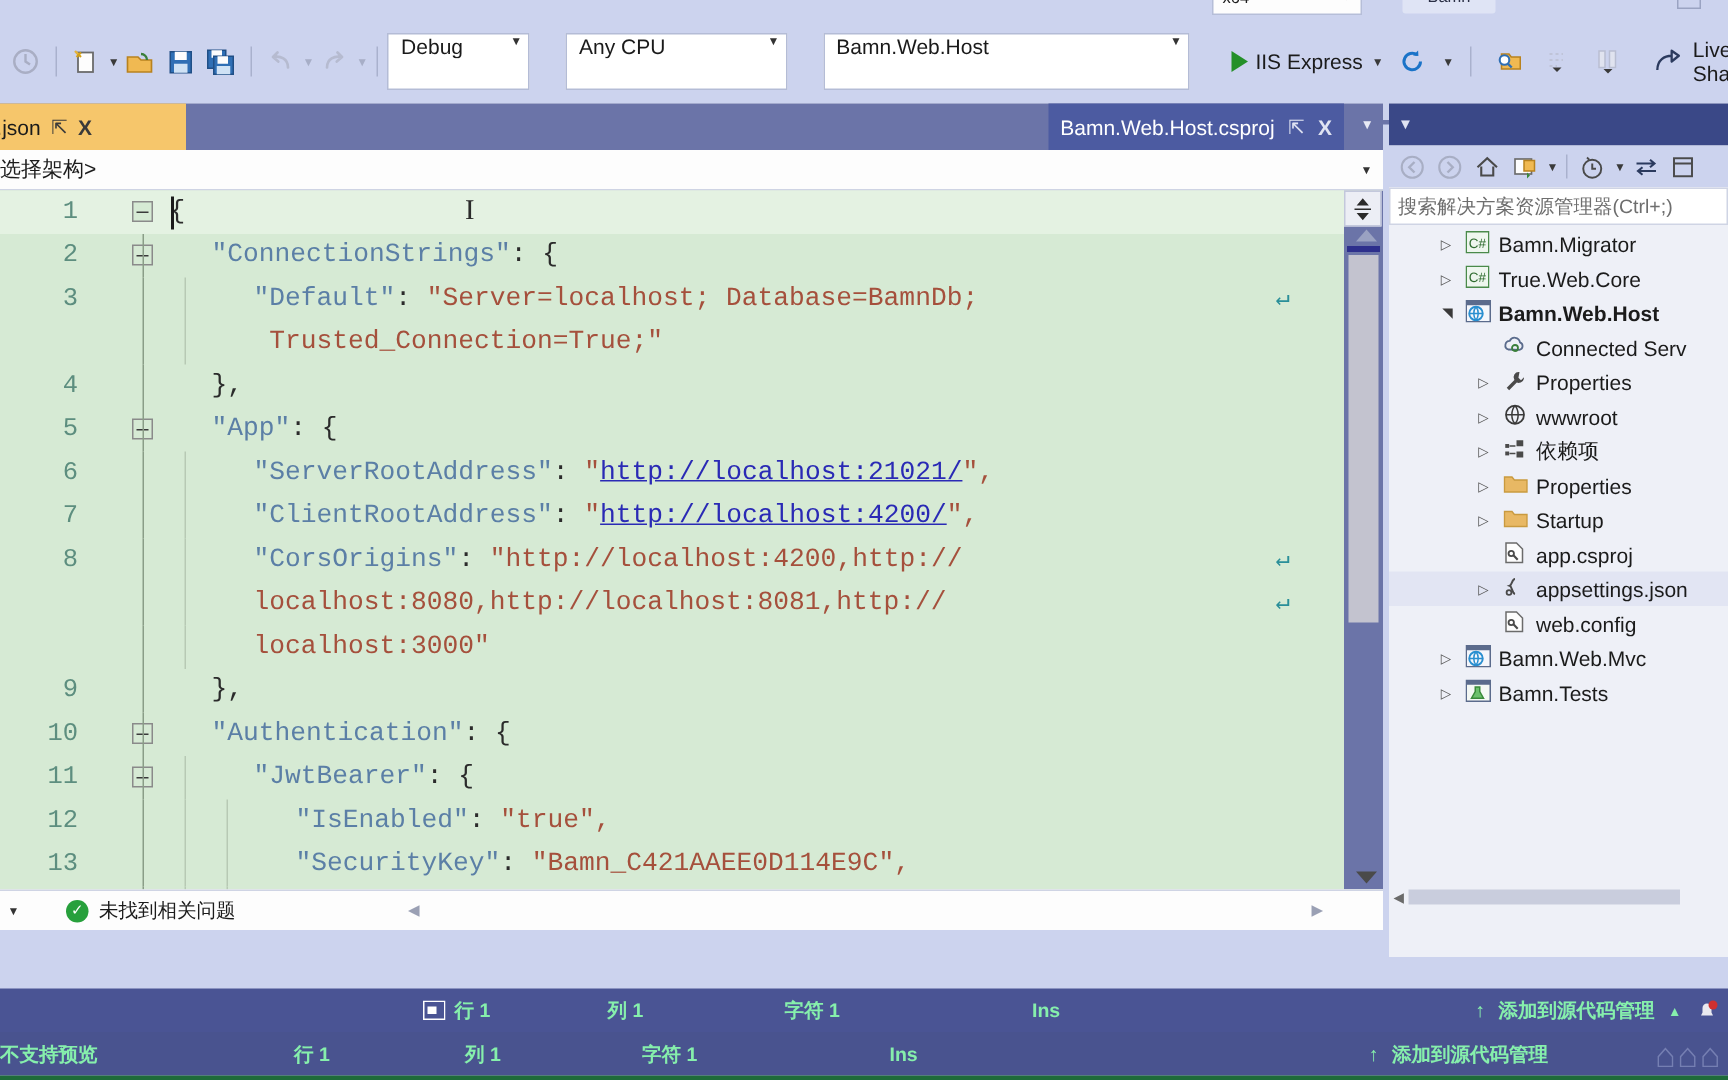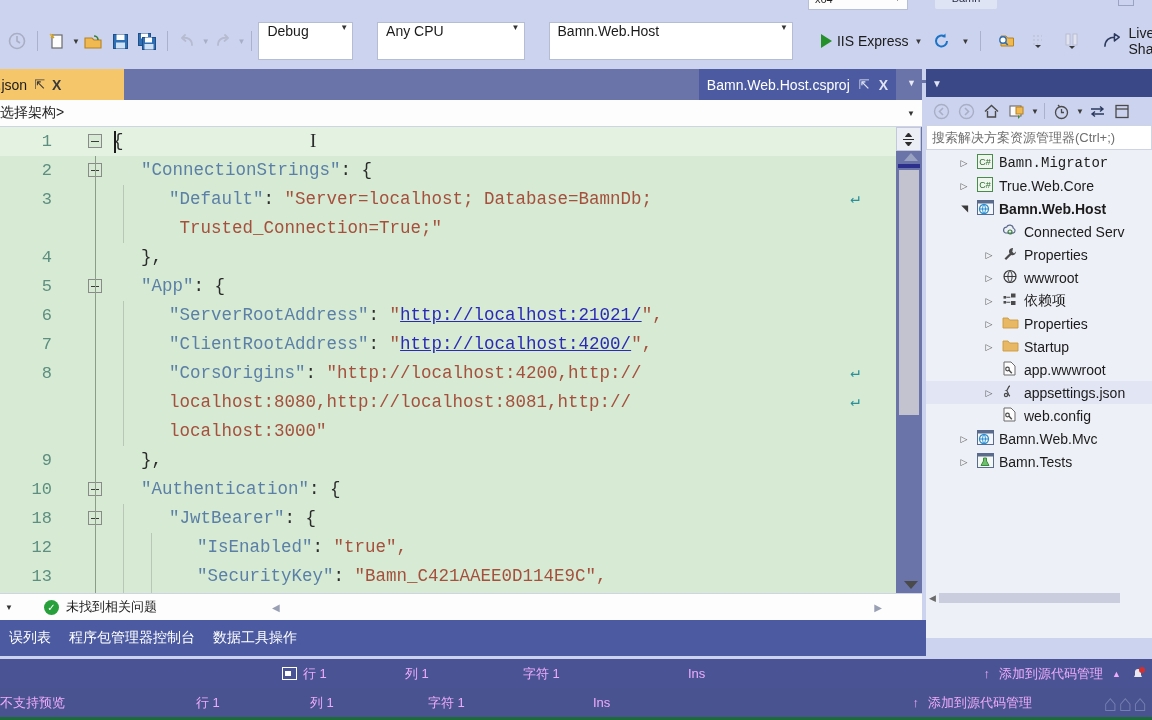--- a/index.html
+++ b/index.html
@@ -112,21 +112,21 @@
   .se-hbar .la { font-size:9px; color:#6a6a6a; margin:0 3px; }
   .se-hbar .trk { flex:1; height:10px; background:#c9cddd; margin-right:32px; }
   .se-tabs { position:absolute; left:0; bottom:-6px; width:226px; height:22px; background:#3a4887; display:flex; align-items:center; }
   .se-tab { font-size:12px; color:#fff; padding:2px 7px; background:#4c5ba1; margin-right:3px; white-space:nowrap; }
 
   
   .bottom-tabs { position:absolute; left:0; top:620px; width:926px; height:36px; background:#4c5ba1; display:flex; align-items:center; }
   .bt { font-size:14px; color:#fff; padding:0 9px; white-space:nowrap; }
 
   
-  .sbar { position:absolute; left:0; width:1152px; height:29px; background:#4a5494; color:#f0abfc; font-size:13px; }
+  .sbar { position:absolute; left:0; width:1152px; height:29px; background:#4a5494; color:#86efac; font-size:13px;font-weight:bold; }
   .sbar.b1 { top:659px; }
   .sbar.b2 { top:688px; background:#49538f; }
   .sbar .cell { position:absolute; top:0; height:29px; display:flex; align-items:center; white-space:nowrap; }
   .sbar .rt { position:absolute; right:0; top:0; height:29px; display:flex; align-items:center; gap:9px; padding-right:6px; }
   .green-line { position:absolute; left:0; top:717px; width:1152px; height:3px; background:#1e6b3a; }
   .bell { width:16px;height:16px; position:relative; }
   .wm { position:absolute; right:4px; top:690px; font-size:23px; color:#9aa3cf; opacity:.55; letter-spacing:1px; }
 </style>
 </head>
 <body>
@@ -282,21 +282,21 @@
           <div class="crow"><span class="lnum"></span><span class="vline" style="left: 95px; background: rgb(138, 157, 135);"></span><span class="vline" style="left: 123px; background: rgb(183, 201, 180);"></span><span class="ctext" style="left: 169px;"><span class="s"> Trusted_Connection=True;"</span></span></div>
           <div class="crow"><span class="lnum">4</span><span class="vline" style="left: 95px; background: rgb(138, 157, 135);"></span><span class="ctext" style="left: 141px;"><span class="p">},</span></span></div>
           <div class="crow"><span class="lnum">5</span><span class="fold"></span><span class="vline" style="left: 95px; background: rgb(138, 157, 135);"></span><span class="ctext" style="left: 141px;"><span class="k">"App"</span><span class="p">: {</span></span></div>
           <div class="crow"><span class="lnum">6</span><span class="vline" style="left: 95px; background: rgb(138, 157, 135);"></span><span class="vline" style="left: 123px; background: rgb(183, 201, 180);"></span><span class="ctext" style="left: 169px;"><span class="k">"ServerRootAddress"</span><span class="p">: </span><span class="s">"</span><span class="lnk">http://localhost:21021/</span><span class="s">",</span></span></div>
           <div class="crow"><span class="lnum">7</span><span class="vline" style="left: 95px; background: rgb(138, 157, 135);"></span><span class="vline" style="left: 123px; background: rgb(183, 201, 180);"></span><span class="ctext" style="left: 169px;"><span class="k">"ClientRootAddress"</span><span class="p">: </span><span class="s">"</span><span class="lnk">http://localhost:4200/</span><span class="s">",</span></span></div>
           <div class="crow"><span class="lnum">8</span><span class="vline" style="left: 95px; background: rgb(138, 157, 135);"></span><span class="vline" style="left: 123px; background: rgb(183, 201, 180);"></span><span class="ctext" style="left: 169px;"><span class="k">"CorsOrigins"</span><span class="p">: </span><span class="s">"http://localhost:4200,http://</span></span><span class="wrapmark">↵</span></div>
           <div class="crow"><span class="lnum"></span><span class="vline" style="left: 95px; background: rgb(138, 157, 135);"></span><span class="vline" style="left: 123px; background: rgb(183, 201, 180);"></span><span class="ctext" style="left: 169px;"><span class="s">localhost:8080,http://localhost:8081,http://</span></span><span class="wrapmark">↵</span></div>
           <div class="crow"><span class="lnum"></span><span class="vline" style="left: 95px; background: rgb(138, 157, 135);"></span><span class="vline" style="left: 123px; background: rgb(183, 201, 180);"></span><span class="ctext" style="left: 169px;"><span class="s">localhost:3000"</span></span></div>
           <div class="crow"><span class="lnum">9</span><span class="vline" style="left: 95px; background: rgb(138, 157, 135);"></span><span class="ctext" style="left: 141px;"><span class="p">},</span></span></div>
           <div class="crow"><span class="lnum">10</span><span class="fold"></span><span class="vline" style="left: 95px; background: rgb(138, 157, 135);"></span><span class="ctext" style="left: 141px;"><span class="k">"Authentication"</span><span class="p">: {</span></span></div>
-          <div class="crow"><span class="lnum">18</span><span class="fold"></span><span class="vline" style="left: 95px; background: rgb(138, 157, 135);"></span><span class="vline" style="left: 123px; background: rgb(183, 201, 180);"></span><span class="ctext" style="left: 169px;"><span class="k">"JwtBearer"</span><span class="p">: {</span></span></div>
+          <div class="crow"><span class="lnum">11</span><span class="fold"></span><span class="vline" style="left: 95px; background: rgb(138, 157, 135);"></span><span class="vline" style="left: 123px; background: rgb(183, 201, 180);"></span><span class="ctext" style="left: 169px;"><span class="k">"JwtBearer"</span><span class="p">: {</span></span></div>
           <div class="crow"><span class="lnum">12</span><span class="vline" style="left: 95px; background: rgb(138, 157, 135);"></span><span class="vline" style="left: 123px; background: rgb(183, 201, 180);"></span><span class="vline" style="left: 151px; background: rgb(183, 201, 180);"></span><span class="ctext" style="left: 197px;"><span class="k">"IsEnabled"</span><span class="p">: </span><span class="s">"true",</span></span></div>
           <div class="crow"><span class="lnum">13</span><span class="vline" style="left: 95px; background: rgb(138, 157, 135);"></span><span class="vline" style="left: 123px; background: rgb(183, 201, 180);"></span><span class="vline" style="left: 151px; background: rgb(183, 201, 180);"></span><span class="ctext" style="left: 197px;"><span class="k">"SecurityKey"</span><span class="p">: </span><span class="s">"Bamn_C421AAEE0D114E9C",</span></span></div>
           <div class="crow"><span class="lnum">14</span><span class="vline" style="left: 95px; background: rgb(138, 157, 135);"></span><span class="vline" style="left: 123px; background: rgb(183, 201, 180);"></span><span class="vline" style="left: 151px; background: rgb(183, 201, 180);"></span><span class="ctext" style="left: 197px;"></span></div>
           <span style="position: absolute; left: 114px; top: 4px; width: 2px; height: 22px; background: rgb(27, 27, 27);"></span>
           <span style="position: absolute; left: 310px; top: 3px; font-family: &quot;Liberation Serif&quot;, serif; font-size: 19px; color: rgb(43, 43, 43);">I</span>
         </div>
       <div class="code-scroll-col">
         <div class="splitter">
           <svg width="13" height="15" viewBox="0 0 13 15">
               <path d="M6.5 1 L3.5 4.5 h6 z M6.5 14 L3.5 10.5 h6 z M1 7.5 h11" fill="#2b2b2b" stroke="#2b2b2b" stroke-width="1"></path>
@@ -372,21 +372,21 @@
     <div class="se-search">
       <span>搜索解决方案资源管理器(Ctrl+;)</span>
     </div>
     <div class="se-tree" id="se-tree">
         <div class="tr">
           <span class="exp" style="left: 31px;">▷</span>
           <span class="ic" style="left: 51px;"><svg width="16" height="15" viewBox="0 0 16 15">
               <rect x="0.5" y="0.5" width="15" height="14" fill="#eef6ee" stroke="#4a8a4a"></rect>
               <text x="8" y="11" font-size="9" fill="#2e6b2e" text-anchor="middle" font-family="Liberation Sans">C#</text>
             </svg></span>
-          <span class="nm" style="left: 73px; font-family: Liberation Mono, monospace;">Bamn.Migrator</span>
+          <span class="nm" style="left: 73px;">Bamn.Migrator</span>
         </div>
         <div class="tr">
           <span class="exp" style="left: 31px;">▷</span>
           <span class="ic" style="left: 51px;"><svg width="16" height="15" viewBox="0 0 16 15">
               <rect x="0.5" y="0.5" width="15" height="14" fill="#eef6ee" stroke="#4a8a4a"></rect>
               <text x="8" y="11" font-size="9" fill="#2e6b2e" text-anchor="middle" font-family="Liberation Sans">C#</text>
             </svg></span>
           <span class="nm" style="left: 73px;">True.Web.Core</span>
         </div>
         <div class="tr bold">
@@ -445,21 +445,21 @@
               <path d="M1 3 h5 l1.6 2 h8.4 v8 H1 z" fill="#e8b864" stroke="#c99a3f" stroke-width="0.9"></path>
             </svg></span>
           <span class="nm" style="left: 98px;">Startup</span>
         </div>
         <div class="tr">
           <span class="ic" style="left: 76px;"><svg width="15" height="15" viewBox="0 0 15 15">
               <path d="M2 1 h7 l4 4 v9 H2 z" fill="#fdfdfd" stroke="#6b6b6b" stroke-width="1"></path>
               <circle cx="5.5" cy="8" r="1.8" fill="none" stroke="#4a4a4a" stroke-width="1.2"></circle>
               <path d="M6.8 9 l3 3.2" stroke="#4a4a4a" stroke-width="1.4"></path>
             </svg></span>
-          <span class="nm" style="left: 98px;">app.wwwroot</span>
+          <span class="nm" style="left: 98px;">app.csproj</span>
         </div>
         <div class="tr sel">
           <span class="exp" style="left: 56px;">▷</span>
           <span class="ic" style="left: 76px;"><svg width="15" height="15" viewBox="0 0 15 15">
               <path d="M8 2 c-2 0 -2 4 -3.5 4.5 c1.5 0.5 1.5 5 3.5 5.5" fill="none" stroke="#4a4a4a" stroke-width="1.3"></path>
               <circle cx="4" cy="11" r="1.6" fill="none" stroke="#4a4a4a" stroke-width="1.2"></circle>
             </svg></span>
           <span class="nm" style="left: 98px;">appsettings.json</span>
         </div>
         <div class="tr">
@@ -489,25 +489,20 @@
             </svg></span>
           <span class="nm" style="left: 73px;">Bamn.Tests</span>
         </div>
       </div>
     <div class="se-hbar">
       <span class="la">◀</span>
       <span class="trk"></span>
     </div>
   </div>
 
-  <div class="bottom-tabs" id="bottom-tabs">
-      <span class="bt">误列表</span>
-      <span class="bt">程序包管理器控制台</span>
-      <span class="bt">数据工具操作</span>
-    </div>
 
   <div class="sbar b1">
     <span class="cell" style="left:282px;gap:6px;">
       <svg width="15" height="13" viewBox="0 0 15 13">
           <rect x="0.5" y="0.5" width="14" height="12" fill="none" stroke="#fff"></rect>
           <rect x="3" y="4" width="6" height="5" fill="#fff"></rect>
         </svg>
       <span>行 1</span>
     </span>
     <span class="cell" style="left:405px;">列 1</span>

